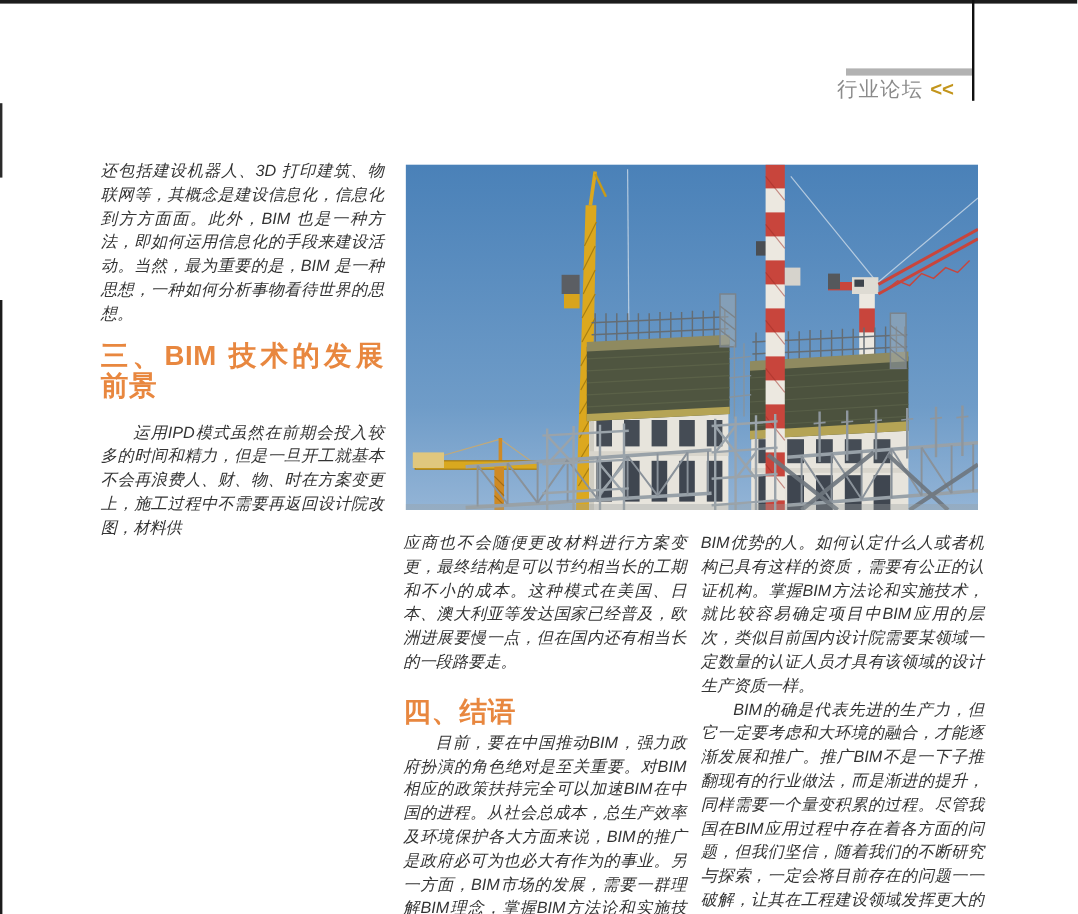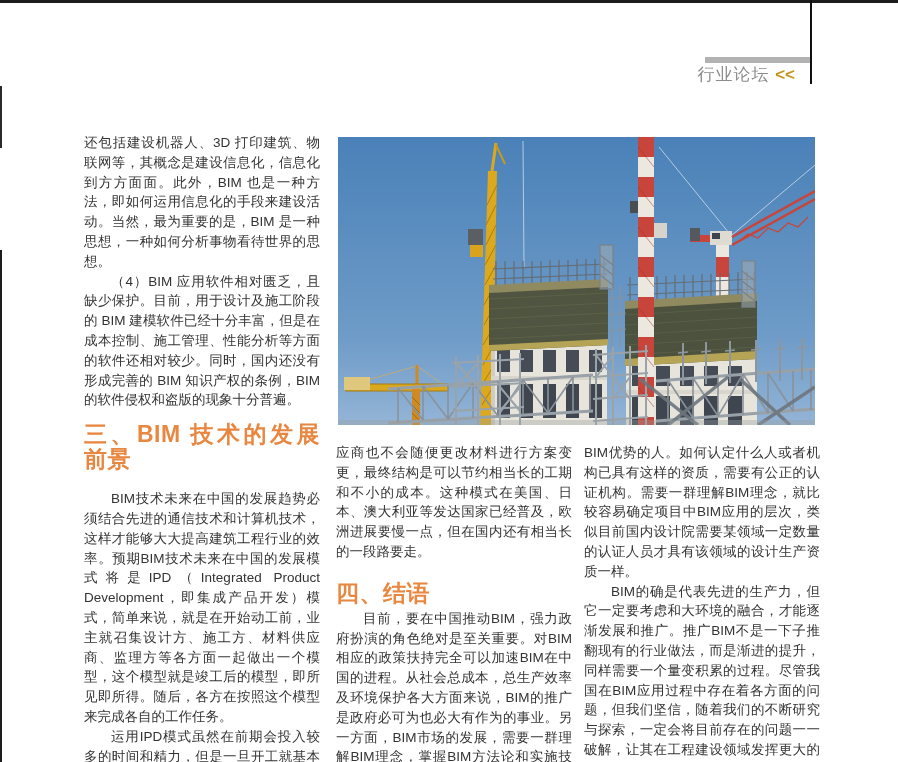--- a/index.html
+++ b/index.html
@@ -18,21 +18,21 @@
   .header-text .gold{color:var(--gold,#c3951c);font-weight:bold;letter-spacing:0;}
 
   
   .photo{position:absolute;left:338px;top:137px;width:477px;height:288px;margin:0;line-height:0;}
 
   
   .col{position:absolute;width:236px;text-align:justify;font-size:13.5px;line-height:19.8px;color:var(--body,#333333);}
   .col1{left:84px;top:133px;}
   .col2{left:336px;top:443px;}
   .col3{left:584px;top:443px;}
-  .col p{margin:0;}
+  .col p{margin:0;font-style:italic;}
   .col p.ind{text-indent:2em;}
   .sec{color:var(--accent,#e8873f);font-size:23px;line-height:25px;font-weight:bold;margin:12px 0 17px;letter-spacing:0.5px;}
   .col2 .sec{margin:19px 0 3px;}
 </style>
 </head>
 <body>
 
 <div class="page">
 
   <div class="edge-top"></div>
@@ -215,30 +215,28 @@
           <line x1="420" y1="288" x2="477" y2="250"></line>
           <line x1="452" y1="288" x2="402" y2="242"></line>
         </g>
         <rect x="0" y="283" width="477" height="5" fill="#9aa0a0" opacity="0.35" stroke="none"></rect>
       </g>
     </svg>
   </figure>
 
   <div class="col col1">
     <p>还包括建设机器人、3D 打印建筑、物联网等，其概念是建设信息化，信息化到方方面面。此外，BIM 也是一种方法，即如何运用信息化的手段来建设活动。当然，最为重要的是，BIM 是一种思想，一种如何分析事物看待世界的思想。</p>
-    <p class="ind">（4）BIM 应用软件相对匮乏，且缺少保护。目前，用于设计及施工阶段的 BIM 建模软件已经十分丰富，但是在成本控制、施工管理、性能分析等方面的软件还相对较少。同时，国内还没有形成完善的 BIM 知识产权的条例，BIM 的软件侵权和盗版的现象十分普遍。</p>
     <h3 class="sec">三、BIM 技术的发展前景</h3>
-    <p class="ind">BIM技术未来在中国的发展趋势必须结合先进的通信技术和计算机技术，这样才能够大大提高建筑工程行业的效率。预期BIM技术未来在中国的发展模式将是IPD（Integrated Product Development，即集成产品开发）模式，简单来说，就是在开始动工前，业主就召集设计方、施工方、材料供应商、监理方等各方面一起做出一个模型，这个模型就是竣工后的模型，即所见即所得。随后，各方在按照这个模型来完成各自的工作任务。</p>
     <p class="ind">运用IPD模式虽然在前期会投入较多的时间和精力，但是一旦开工就基本不会再浪费人、财、物、时在方案变更上，施工过程中不需要再返回设计院改图，材料供</p>
   </div>
 
   <div class="col col2">
     <p>应商也不会随便更改材料进行方案变更，最终结构是可以节约相当长的工期和不小的成本。这种模式在美国、日本、澳大利亚等发达国家已经普及，欧洲进展要慢一点，但在国内还有相当长的一段路要走。</p>
     <h3 class="sec">四、结语</h3>
     <p class="ind">目前，要在中国推动BIM，强力政府扮演的角色绝对是至关重要。对BIM相应的政策扶持完全可以加速BIM在中国的进程。从社会总成本，总生产效率及环境保护各大方面来说，BIM的推广是政府必可为也必大有作为的事业。另一方面，BIM市场的发展，需要一群理解BIM理念，掌握BIM方法论和实施技术，充分发挥</p>
   </div>
 
   <div class="col col3">
-    <p>BIM优势的人。如何认定什么人或者机构已具有这样的资质，需要有公正的认证机构。需要一群理解BIM理念，就比较容易确定项目中BIM应用的层次，类似目前国内设计院需要某领域一定数量的认证人员才具有该领域的设计生产资质一样。</p>
+    <p>BIM优势的人。如何认定什么人或者机构已具有这样的资质，需要有公正的认证机构。掌握BIM方法论和实施技术，就比较容易确定项目中BIM应用的层次，类似目前国内设计院需要某领域一定数量的认证人员才具有该领域的设计生产资质一样。</p>
     <p class="ind">BIM的确是代表先进的生产力，但它一定要考虑和大环境的融合，才能逐渐发展和推广。推广BIM不是一下子推翻现有的行业做法，而是渐进的提升，同样需要一个量变积累的过程。尽管我国在BIM应用过程中存在着各方面的问题，但我们坚信，随着我们的不断研究与探索，一定会将目前存在的问题一一破解，让其在工程建设领域发挥更大的作用。</p>
   </div>
 
 </div>
 
 </body></html>

